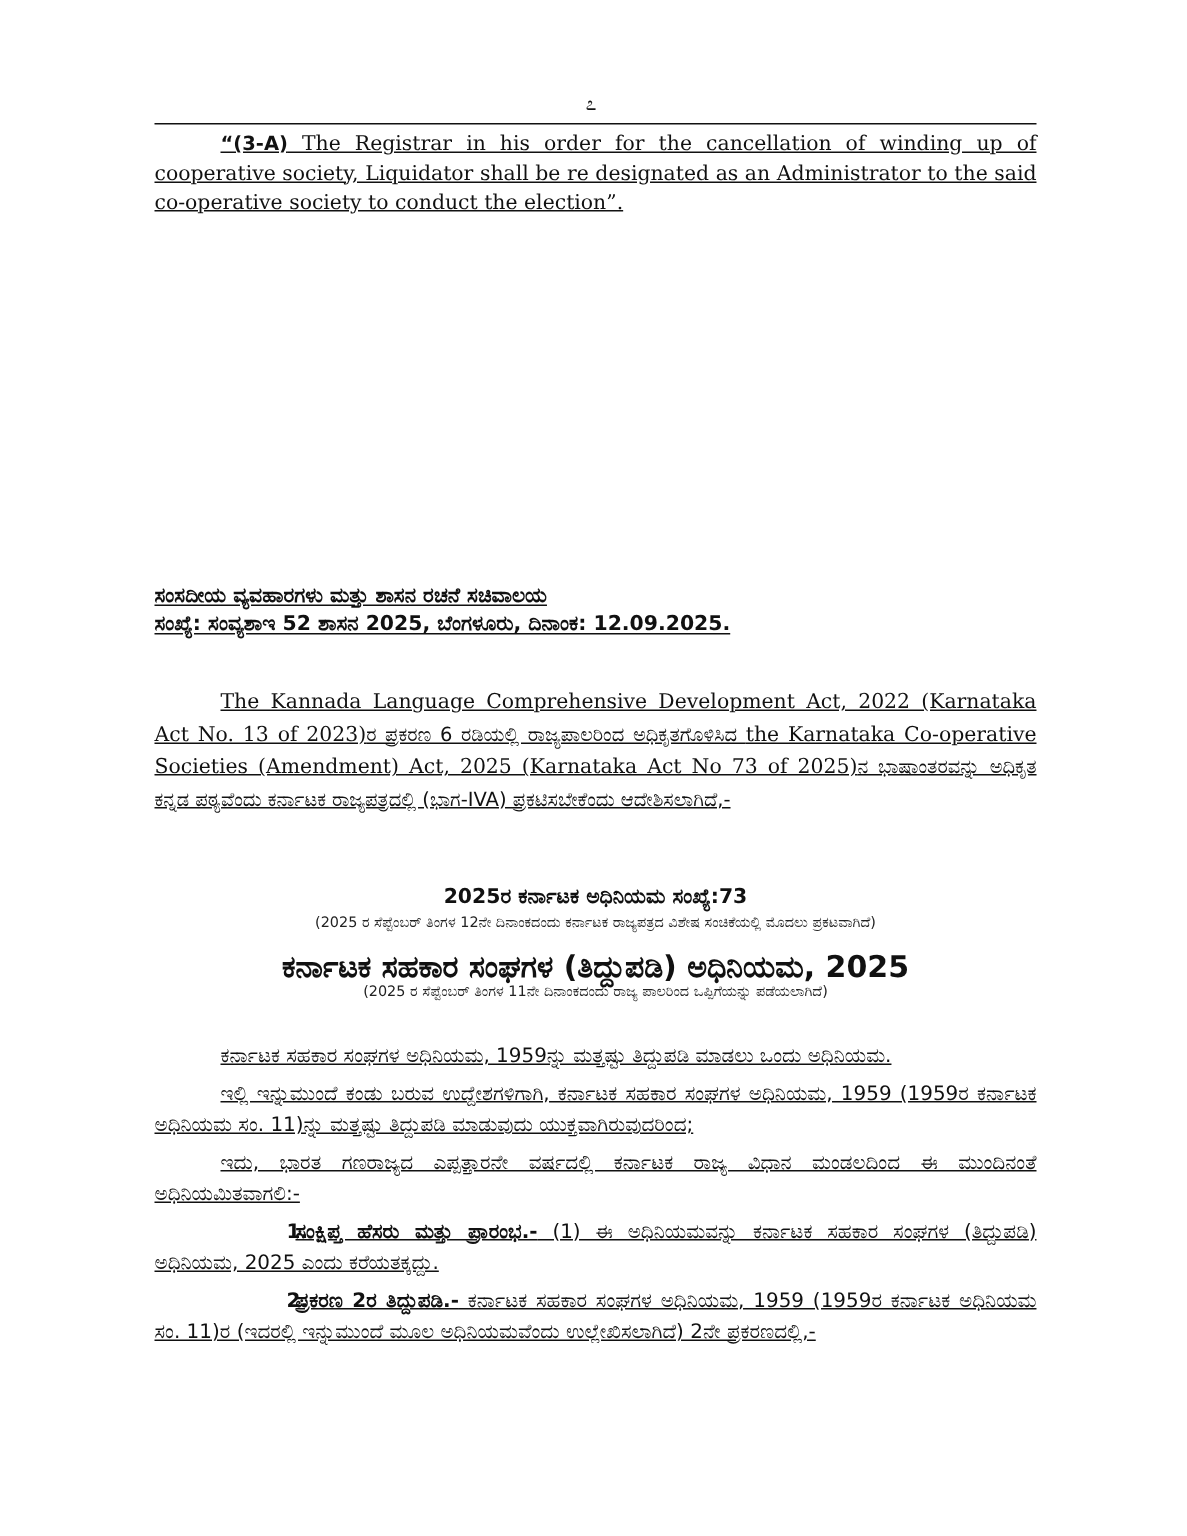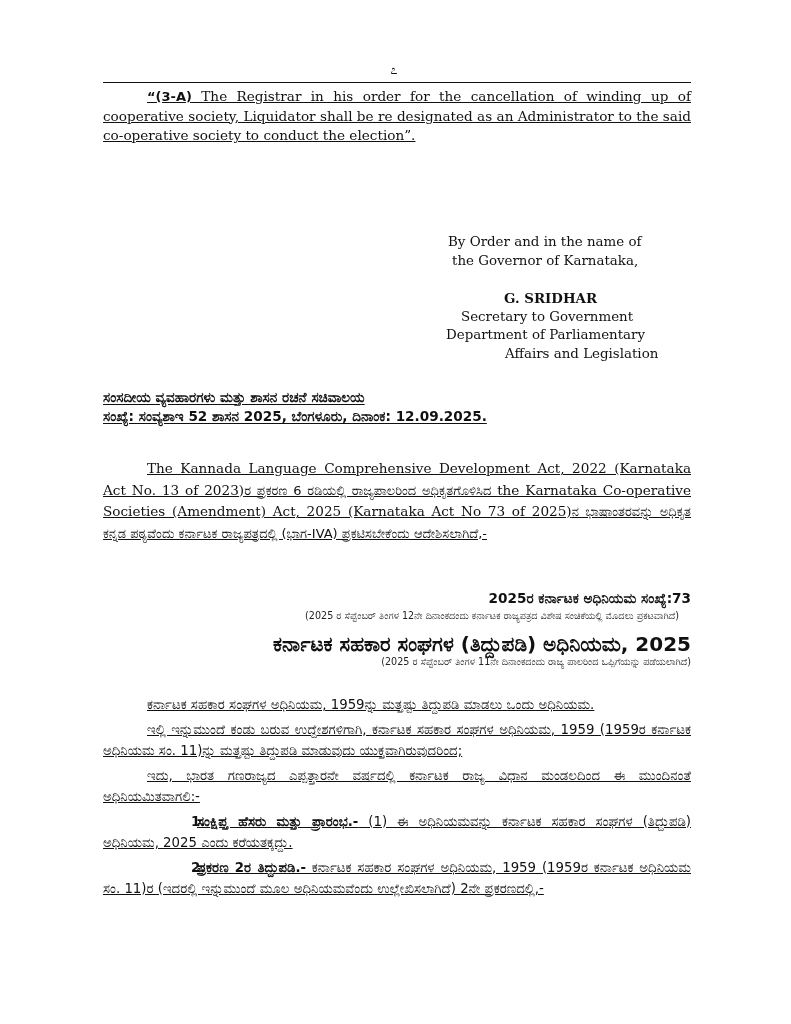--- a/index.html
+++ b/index.html
@@ -86,21 +86,21 @@
       font-size: 13.6px;
       line-height: 21.5px;
     }
     .preamble .kn { font-family: "DejaVu Sans", sans-serif; font-size: 13px; }
 
     .act-title-block {
       position: absolute;
       left: 0;
       top: 530px;
       width: 588px;
-      text-align: right;
+      text-align: center;
       font-family: "DejaVu Sans", sans-serif;
     }
     .act-number {
       font-weight: bold;
       font-size: 13.6px;
       line-height: 20px;
     }
     .small-note {
       font-size: 9.6px;
       line-height: 15px;
@@ -142,28 +142,20 @@
 
   <div class="page-number">೭</div>
   <div class="rule"></div>
 
   <div class="serif">
     <p class="justify indent">
       <b class="bold sans" style="font-size:13px">“(3-A)</b><span> The Registrar in his order for the cancellation of winding up of cooperative society, Liquidator shall be re designated as an Administrator to the said co-operative society to conduct the election”.</span>
     </p>
   </div>
 
-  <div class="signature">
-    <div class="sig-line sig-1">By Order and in the name of</div>
-    <div class="sig-line sig-2">the Governor of Karnataka,</div>
-    <div class="sig-line sig-name">G. SRIDHAR</div>
-    <div class="sig-line sig-3">Secretary to Government</div>
-    <div class="sig-line sig-4">Department of Parliamentary</div>
-    <div class="sig-line sig-5">Affairs and Legislation</div>
-  </div>
 
   <div class="heading-block">
     <div><span>ಸಂಸದೀಯ ವ್ಯವಹಾರಗಳು ಮತ್ತು ಶಾಸನ ರಚನೆ ಸಚಿವಾಲಯ</span></div>
     <div><span>ಸಂಖ್ಯೆ: ಸಂವ್ಯಶಾಇ 52 ಶಾಸನ 2025, ಬೆಂಗಳೂರು, ದಿನಾಂಕ: 12.09.2025.</span></div>
   </div>
 
   <div class="preamble serif">
     <p class="justify indent">
       <span>The Kannada Language Comprehensive Development Act, 2022 (Karnataka Act No. 13 of 2023)</span><span class="kn">ರ ಪ್ರಕರಣ 6 ರಡಿಯಲ್ಲಿ ರಾಜ್ಯಪಾಲರಿಂದ ಅಧಿಕೃತಗೊಳಿಸಿದ </span><span>the Karnataka Co-operative Societies (Amendment) Act, 2025 (Karnataka Act No  73 of 2025)</span><span class="kn">ನ ಭಾಷಾಂತರವನ್ನು ಅಧಿಕೃತ ಕನ್ನಡ ಪಠ್ಯವೆಂದು ಕರ್ನಾಟಕ ರಾಜ್ಯಪತ್ರದಲ್ಲಿ (ಭಾಗ-IVA) ಪ್ರಕಟಿಸಬೇಕೆಂದು ಆದೇಶಿಸಲಾಗಿದೆ,-</span>
     </p>

